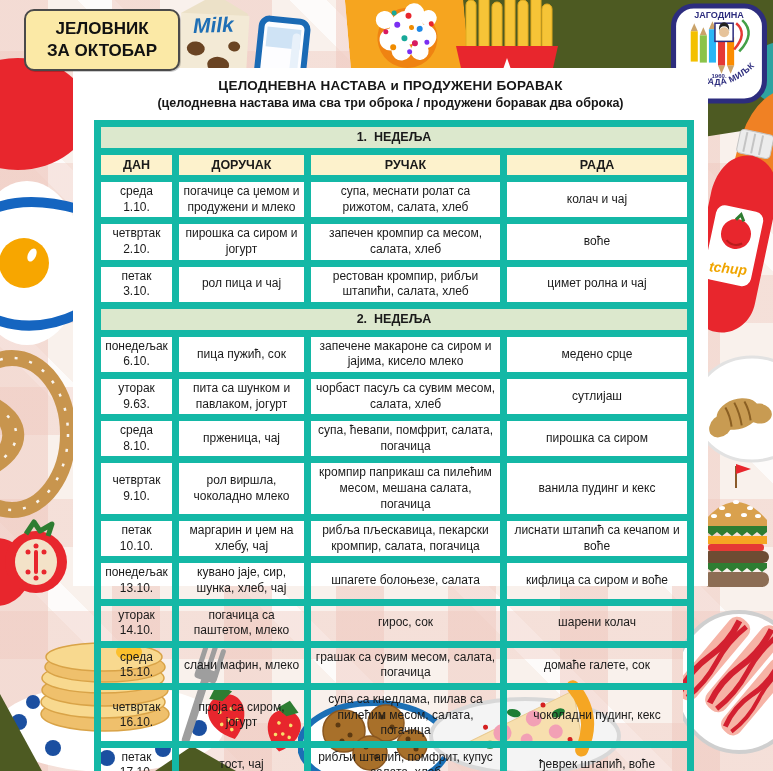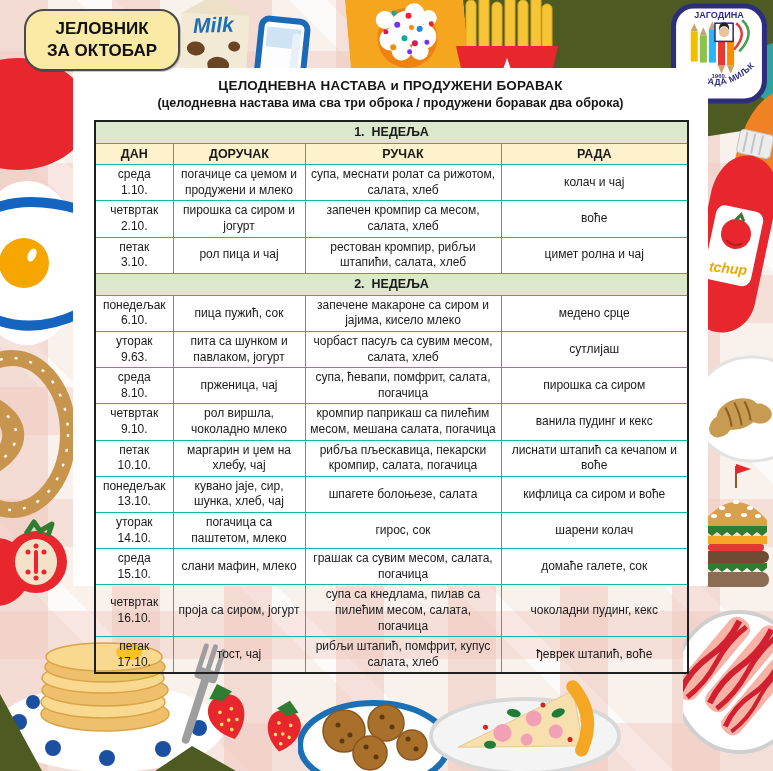--- a/index.html
+++ b/index.html
@@ -7,29 +7,29 @@
        font-family:"Liberation Sans",sans-serif;background:#faf3ee;}
   .bg{position:absolute;inset:0;
       background-color:#f9f1ec;
       background-image:
         repeating-linear-gradient(90deg, rgba(238,198,188,.50) 0 48px, rgba(255,255,255,0) 48px 112px),
         repeating-linear-gradient(0deg, rgba(238,198,188,.40) 0 48px, rgba(255,255,255,0) 48px 112px),
         repeating-linear-gradient(45deg, rgba(255,255,255,.75) 0 26px, rgba(255,255,255,0) 26px 150px);}
   .decor{position:absolute;pointer-events:none;}
   .panel{position:absolute;left:73px;top:68px;width:635px;height:518px;background:#ffffff;}
   .badge{position:absolute;left:24px;top:9px;width:140px;padding:7px 6px;background:#fbe9a6;
-         border:2px solid #4a4a4a;border-radius:20px;text-align:center;font-weight:bold;
+         border:2px solid #4a4a4a;border-radius:10px;text-align:center;font-weight:bold;
          font-size:17px;line-height:1.3;color:#111;box-shadow:1px 1px 0 rgba(0,0,0,.2);}
   .title{position:absolute;left:0;right:0;top:10px;text-align:center;font-weight:bold;
          font-size:13.5px;color:#161616;letter-spacing:.2px;}
   .subtitle{position:absolute;left:0;right:0;top:28px;text-align:center;font-weight:bold;
          font-size:12.5px;color:#161616;}
   table.menu{position:absolute;left:21px;top:52px;border-collapse:collapse;table-layout:fixed;
          width:593px;border:2px solid #1f1f1f;font-size:12px;color:#1a1a1a;}
-  table.menu td, table.menu th{border:1px solid #14b8a6;vertical-align:middle;text-align:center;
+  table.menu td, table.menu th{border:7px solid #14b8a6;vertical-align:middle;text-align:center;
          padding:2px 4px;line-height:1.3;}
   .week-band{background:#dce8cd;font-weight:bold;font-size:12.5px;white-space:pre;height:17px;}
   th.col-header{background:#fdf2cc;font-weight:bold;font-size:12.5px;height:16px;}
   td.day-cell{font-size:12px;}
   td.meal-cell{font-size:12px;}
   .logo-wrap{position:absolute;left:670px;top:3px;width:98px;height:101px;}
   svg text{font-family:"Liberation Sans",sans-serif;}
 </style>
 </head>
 <body>

